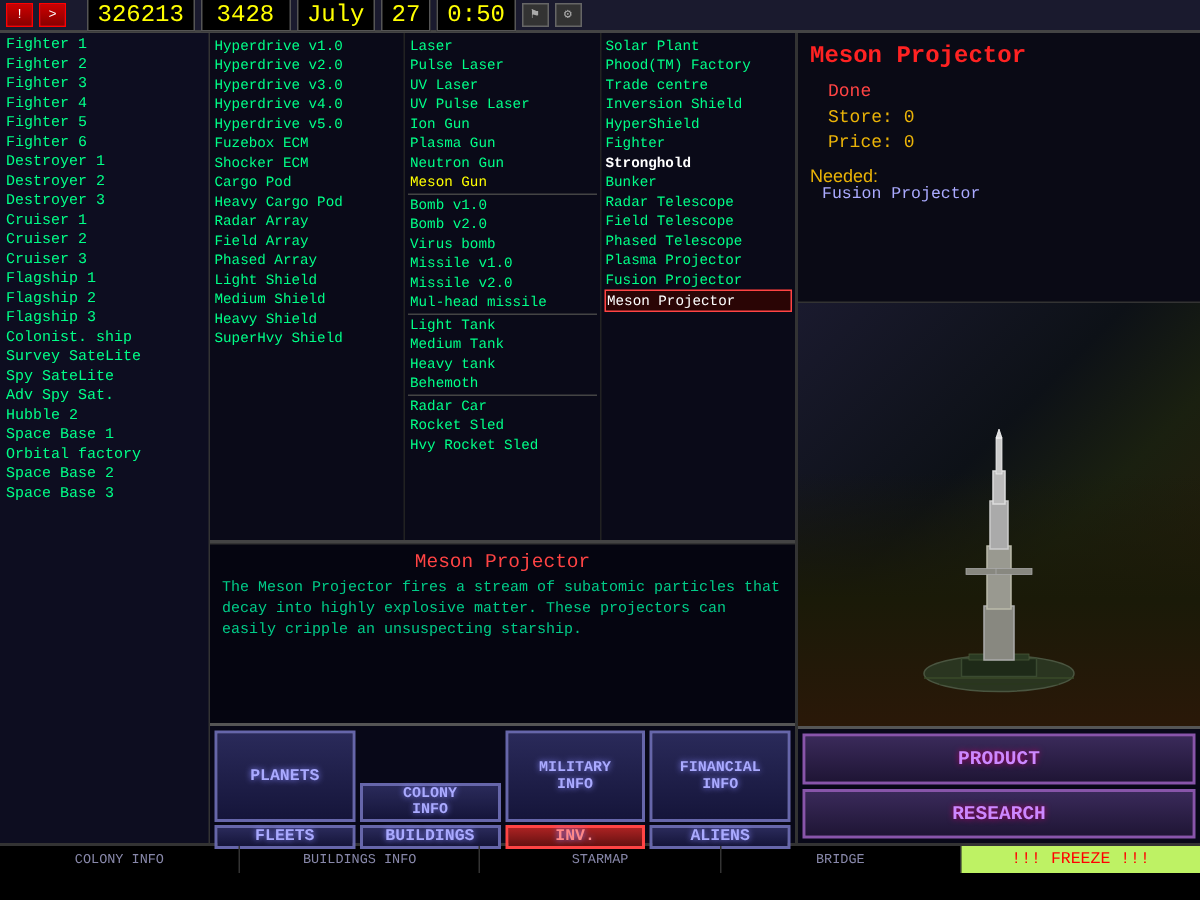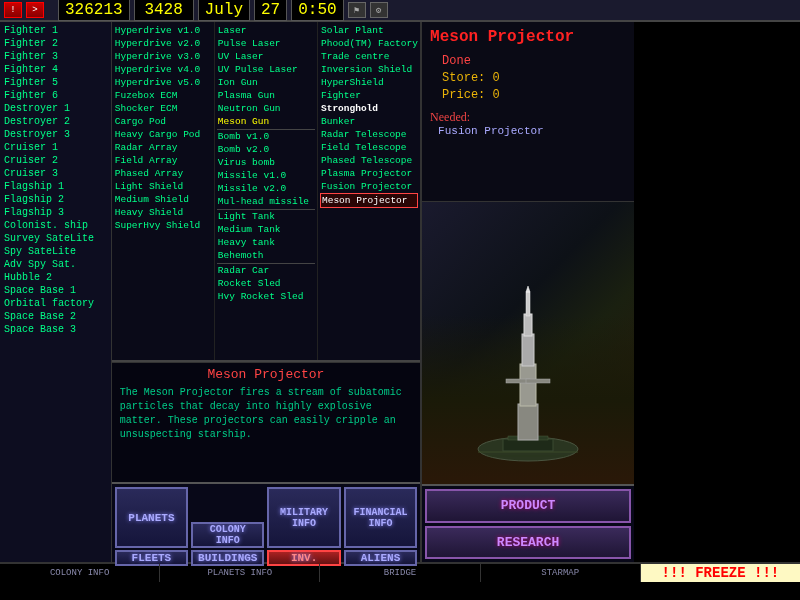--- a/index.html
+++ b/index.html
@@ -48,21 +48,21 @@
       width: 18px; height: 16px;
       background: #333;
       border: 1px solid #666;
       display: flex; align-items: center; justify-content: center;
       font-size: 9px; color: #aaa;
     }
 
     
     #main {
       display: flex;
-      width: 634px;
+      width: 800px;
       height: 540px;
       background: #0a0a1a;
     }
 
     
     #left-panel {
       width: 140px;
       height: 540px;
       background: #0d0d20;
       border-right: 1px solid #333;
@@ -195,21 +195,21 @@
       font-family: 'Courier New', monospace;
     }
     .info-row {
       color: #ff4444;
       font-size: 12px;
       margin: 3px 12px;
       font-family: 'Courier New', monospace;
     }
     .info-row span { color: #eab308; }
     .needed-section { margin-top: 8px; }
-    .needed-label { color: #ef4444; font-size: 12px; font-family: Liberation Serif, serif; }
+    .needed-label { color: #eab308; font-size: 12px; font-family: Liberation Sans, sans-serif; }
     .needed-item { color: #aaaaff; font-size: 11px; font-family: 'Courier New', monospace; margin-left: 8px; }
 
     
     #image-section {
       flex: 1;
       background: linear-gradient(135deg, #1a1a2e 0%, #0d1117 40%, #1a2010 60%, #2a1a08 100%);
       position: relative;
       overflow: hidden;
     }
     #terrain-bg {
@@ -257,24 +257,24 @@
       height: 100%;
       display: flex; align-items: center; justify-content: center;
       font-size: 9px;
       color: #8888aa;
       border-right: 1px solid #333;
       cursor: pointer;
     }
     .status-seg:last-child { border-right: none; }
     .status-freeze {
       flex: 1;
-      background: #fef9c3;
+      background: #bef264;
       color: #ff0000;
-      font-size: 14px;
-      font-weight: bold;
+      font-size: 11px;
+      font-weight: normal;
       display: flex; align-items: center; justify-content: center;
       border-right: none;
     }
 
     
     .tower-svg {
       position: absolute;
       bottom: 20px;
       left: 50%;
       transform: translateX(-50%);
@@ -460,17 +460,17 @@
     <div id="right-bottom">
       <button class="right-btn">PRODUCT</button>
       <button class="right-btn">RESEARCH</button>
     </div>
   </div>
 
 </div>
 
 <div id="statusbar">
   <div class="status-seg">COLONY INFO</div>
-  <div class="status-seg">PLANETS INFO</div>
+  <div class="status-seg">BUILDINGS INFO</div>
+  <div class="status-seg">STARMAP</div>
   <div class="status-seg">BRIDGE</div>
-  <div class="status-seg">STARMAP</div>
   <div class="status-freeze status-seg">!!! FREEZE !!!</div>
 </div>
 
 </body></html>

